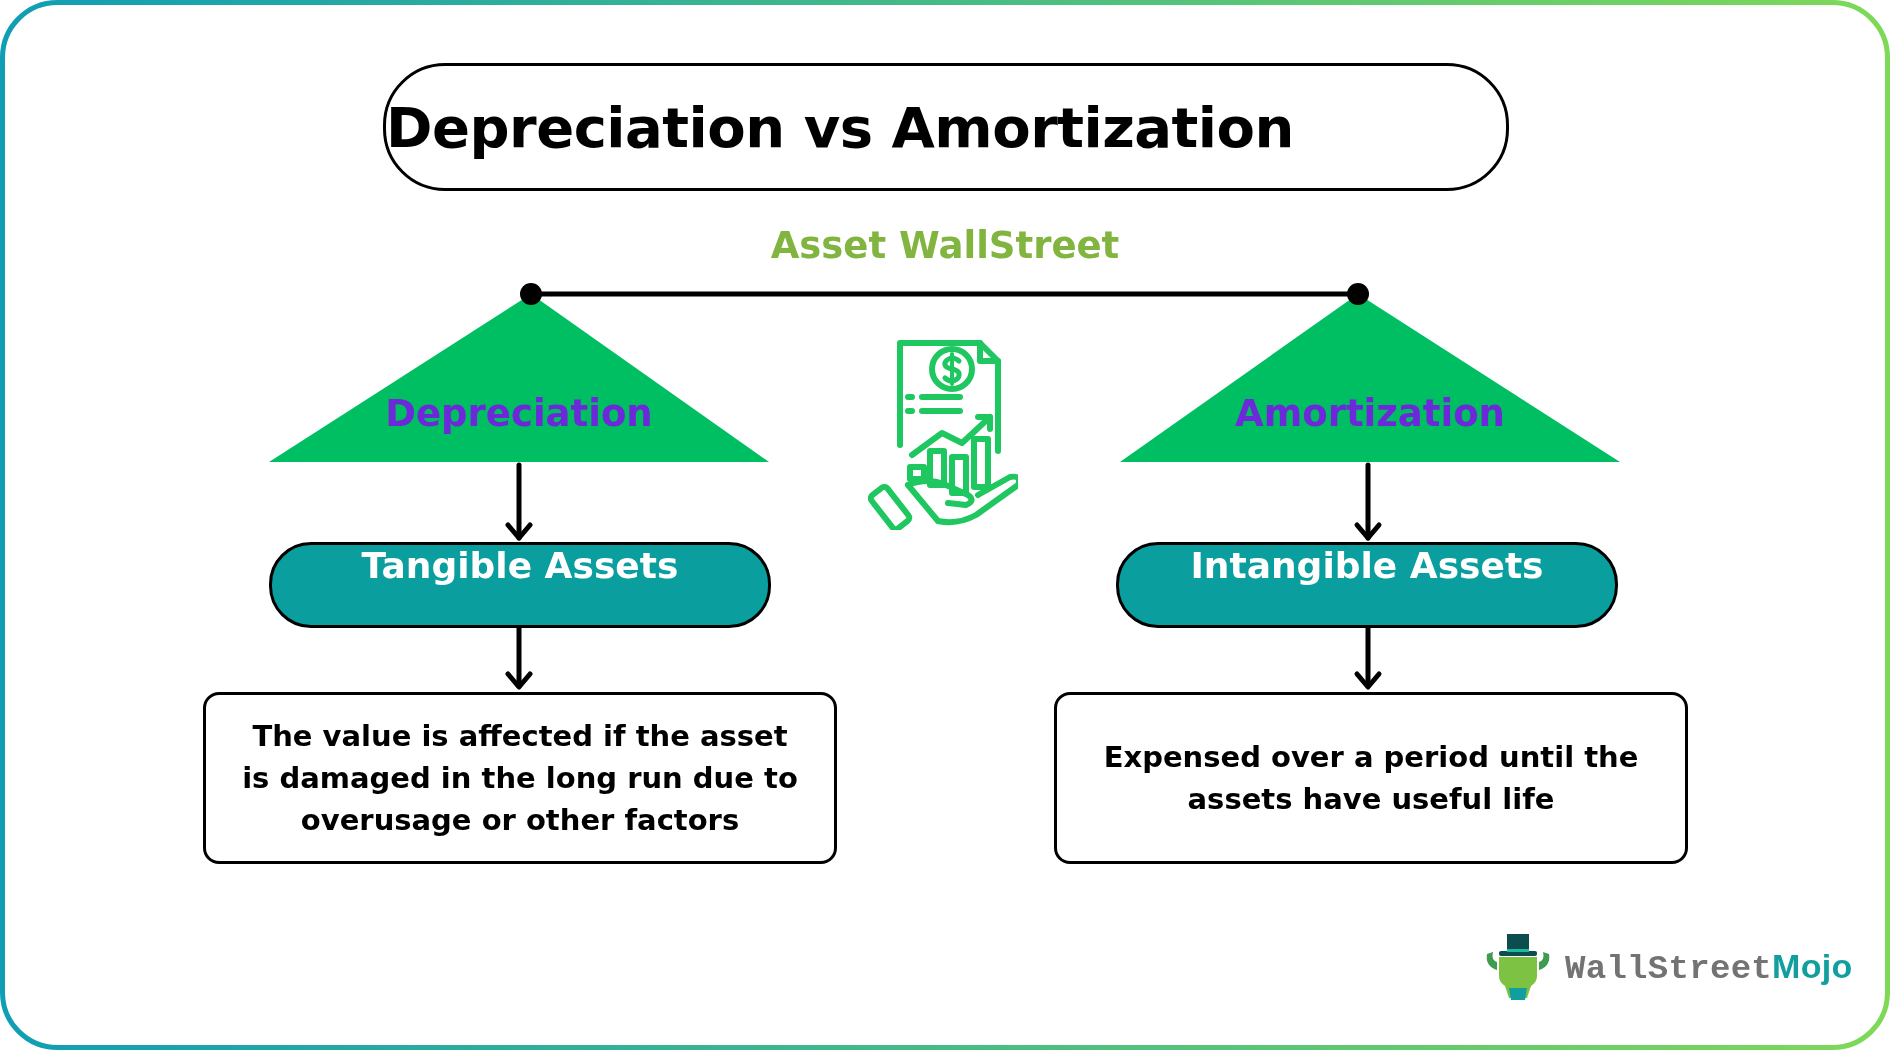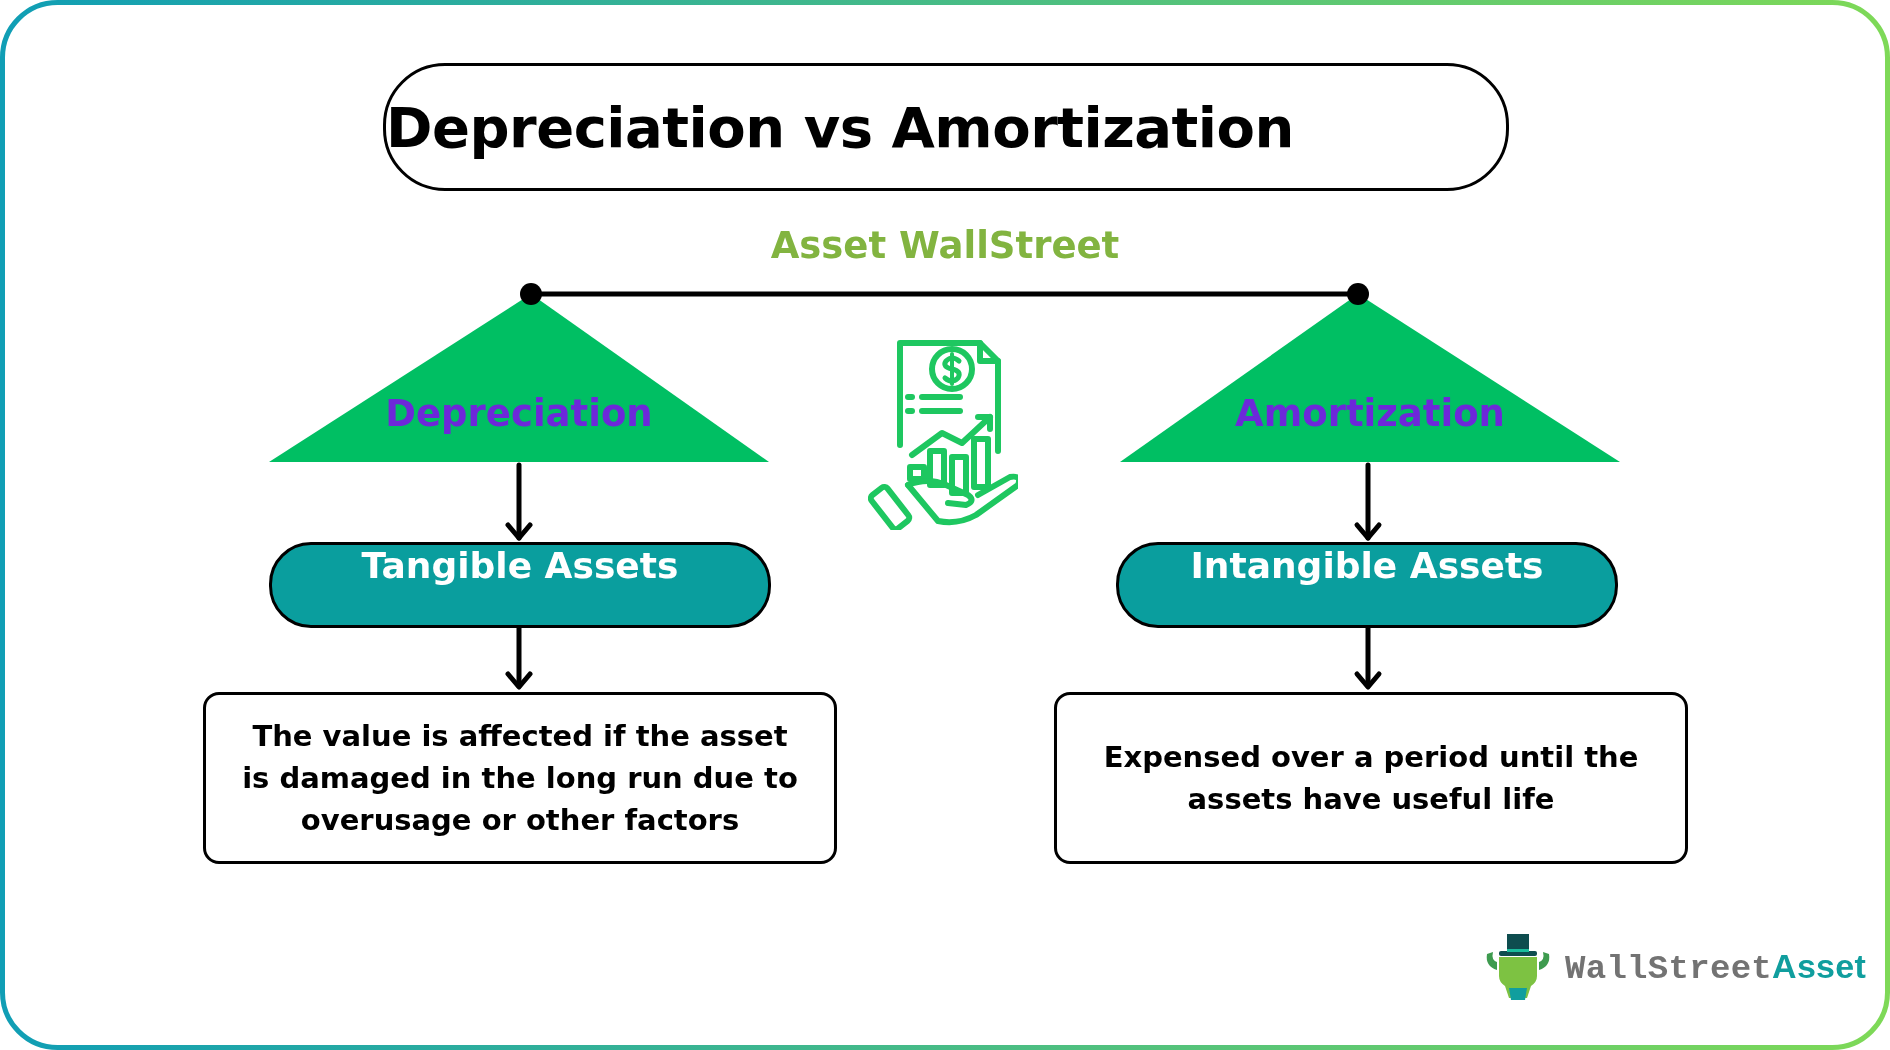--- a/index.html
+++ b/index.html
@@ -125,14 +125,14 @@
 <div class="logo">
   <svg width="70" height="70" viewBox="0 0 70 70">
     <path d="M4 22 Q2 34 14 38 L14 30 Q8 28 10 20 Z" fill="#3E9B4F"></path>
     <path d="M66 22 Q68 34 56 38 L56 30 Q62 28 60 20 Z" fill="#3E9B4F"></path>
     <rect x="24" y="2" width="22" height="18" fill="#0E4D4F"></rect>
     <rect x="16" y="19" width="38" height="5" rx="2" fill="#0E4D4F"></rect>
     <rect x="24" y="17" width="22" height="3" fill="#1ABC9C"></rect>
     <path d="M16 25 H54 V44 Q54 50 48 54 L44 66 H26 L22 54 Q16 50 16 44 Z" fill="#7DC242"></path>
     <path d="M26 56 H44 L42 68 H28 Z" fill="#109E9E"></path>
   </svg>
-  <span class="logo-text"><span class="logo-a">WallStreet</span><span class="logo-b">Asset</span></span>
+  <span class="logo-text"><span class="logo-a">WallStreet</span><span class="logo-b">Mojo</span></span>
 </div>
 
 </body></html>

